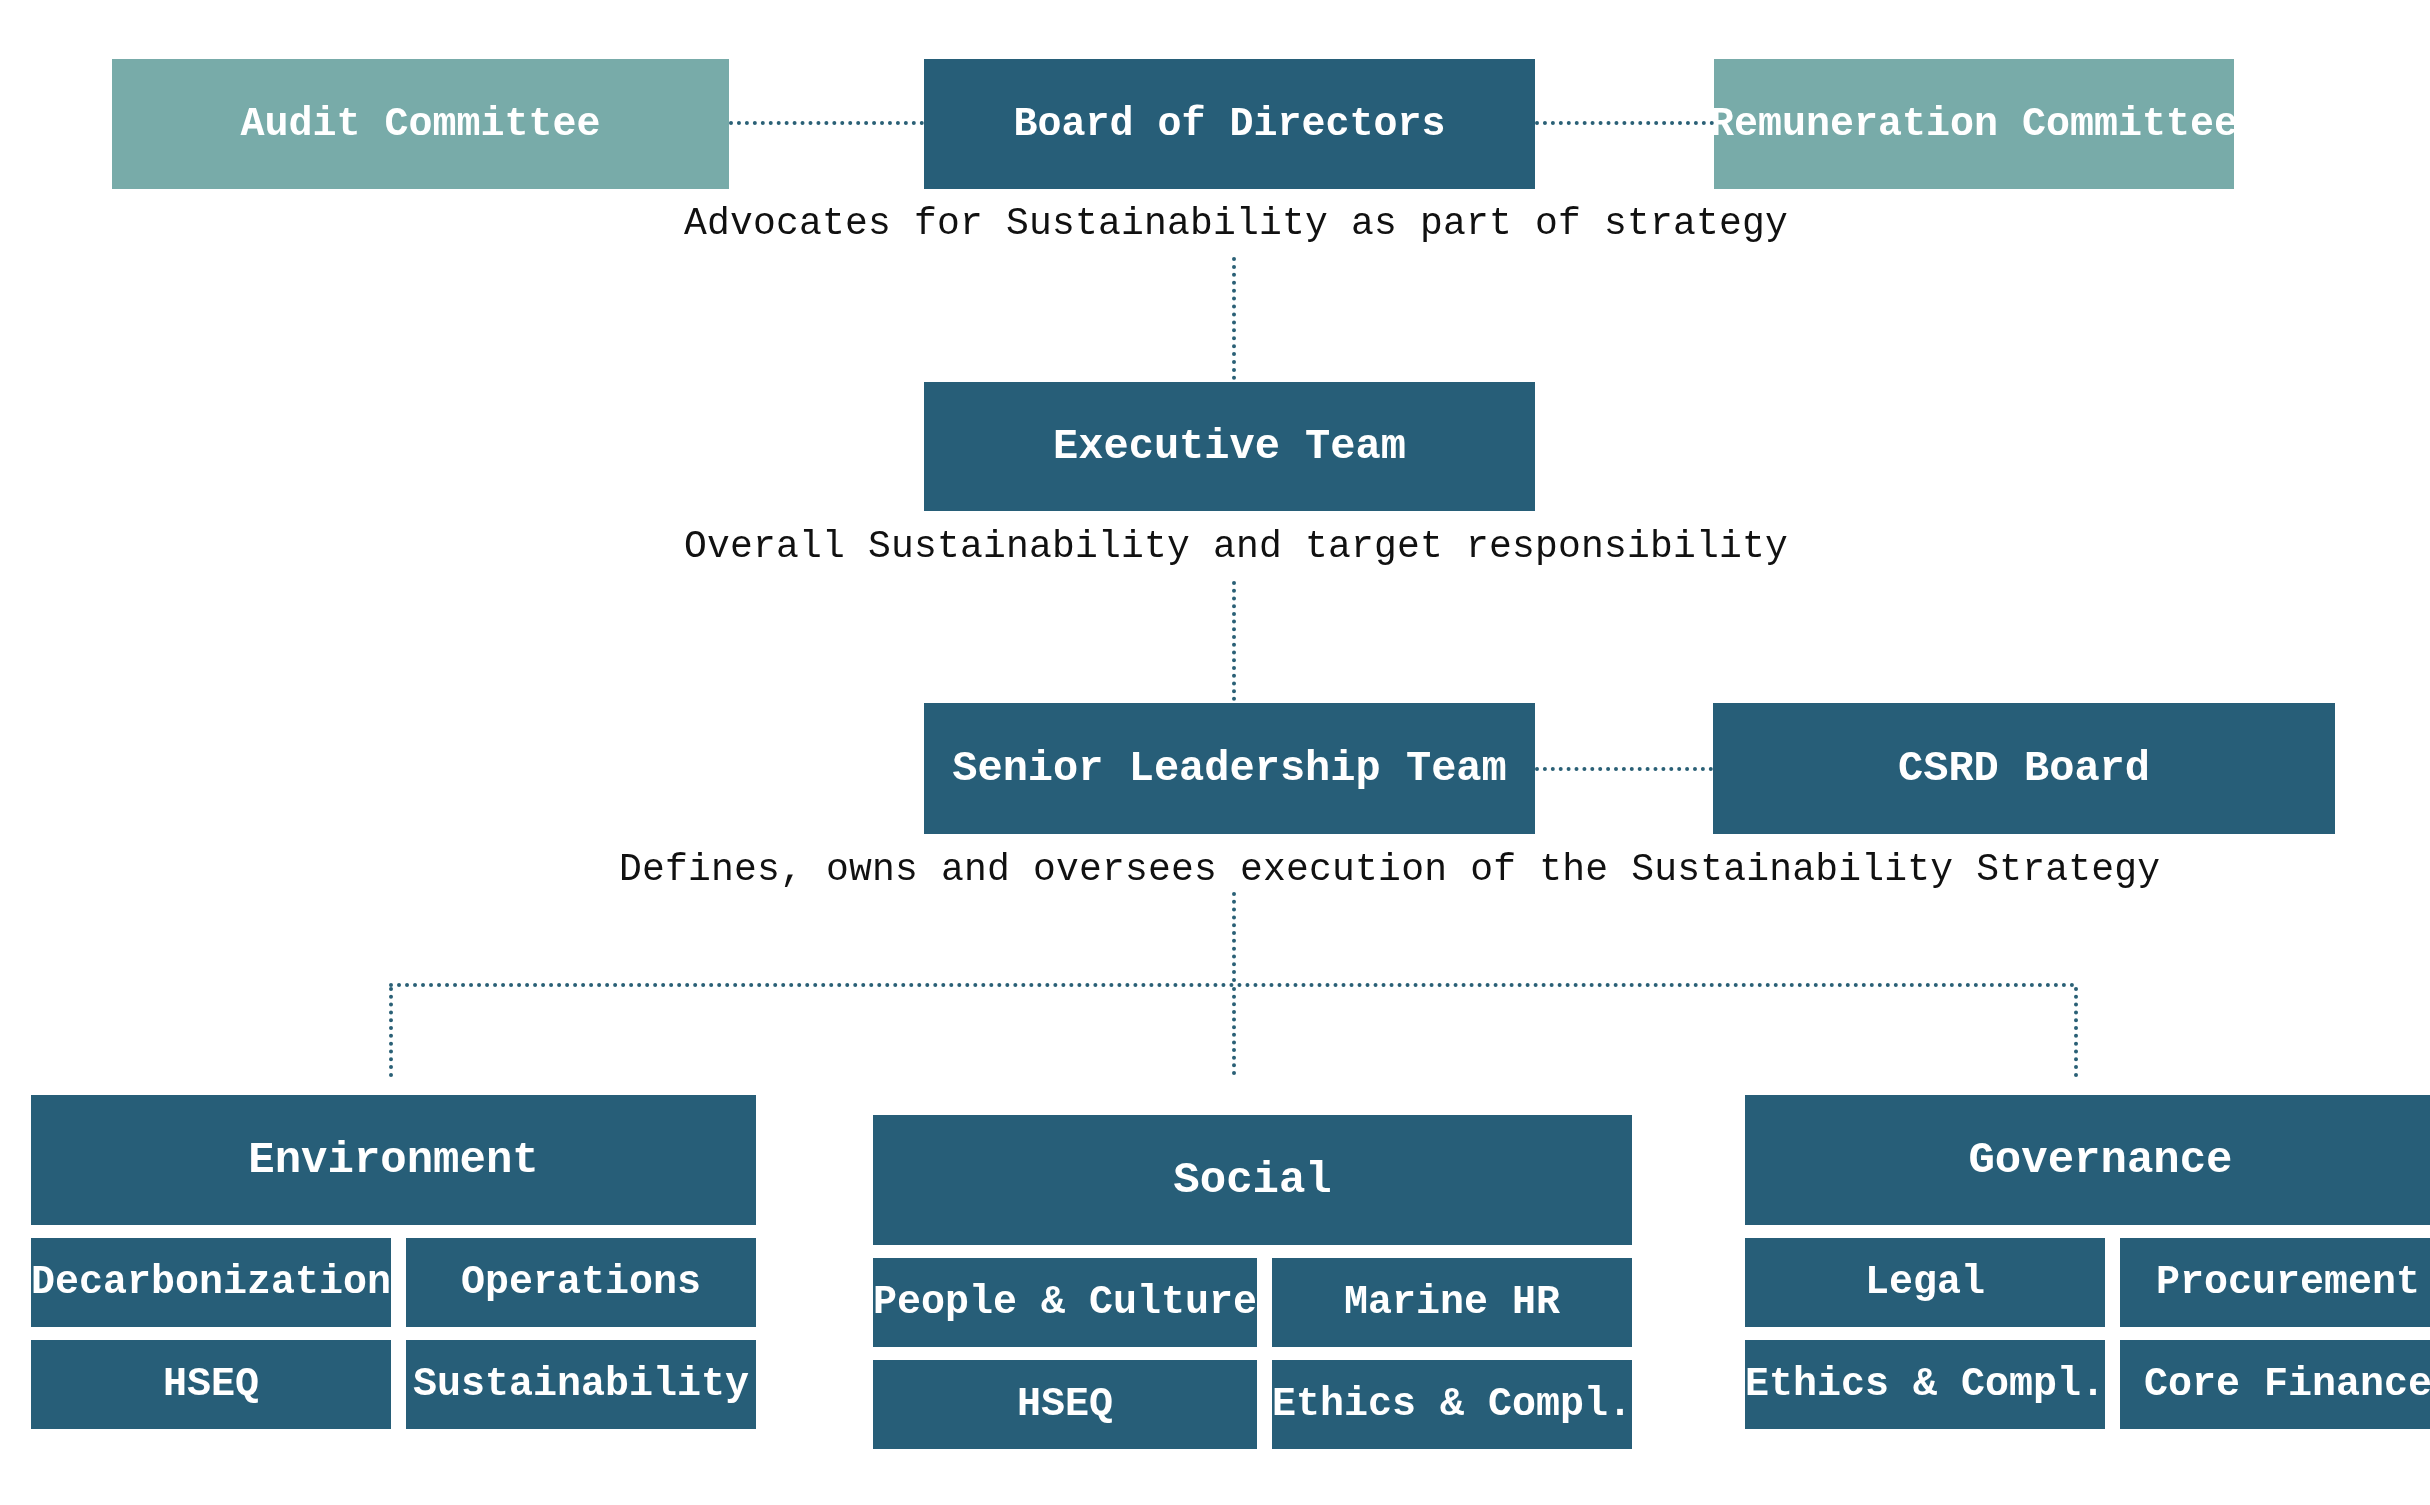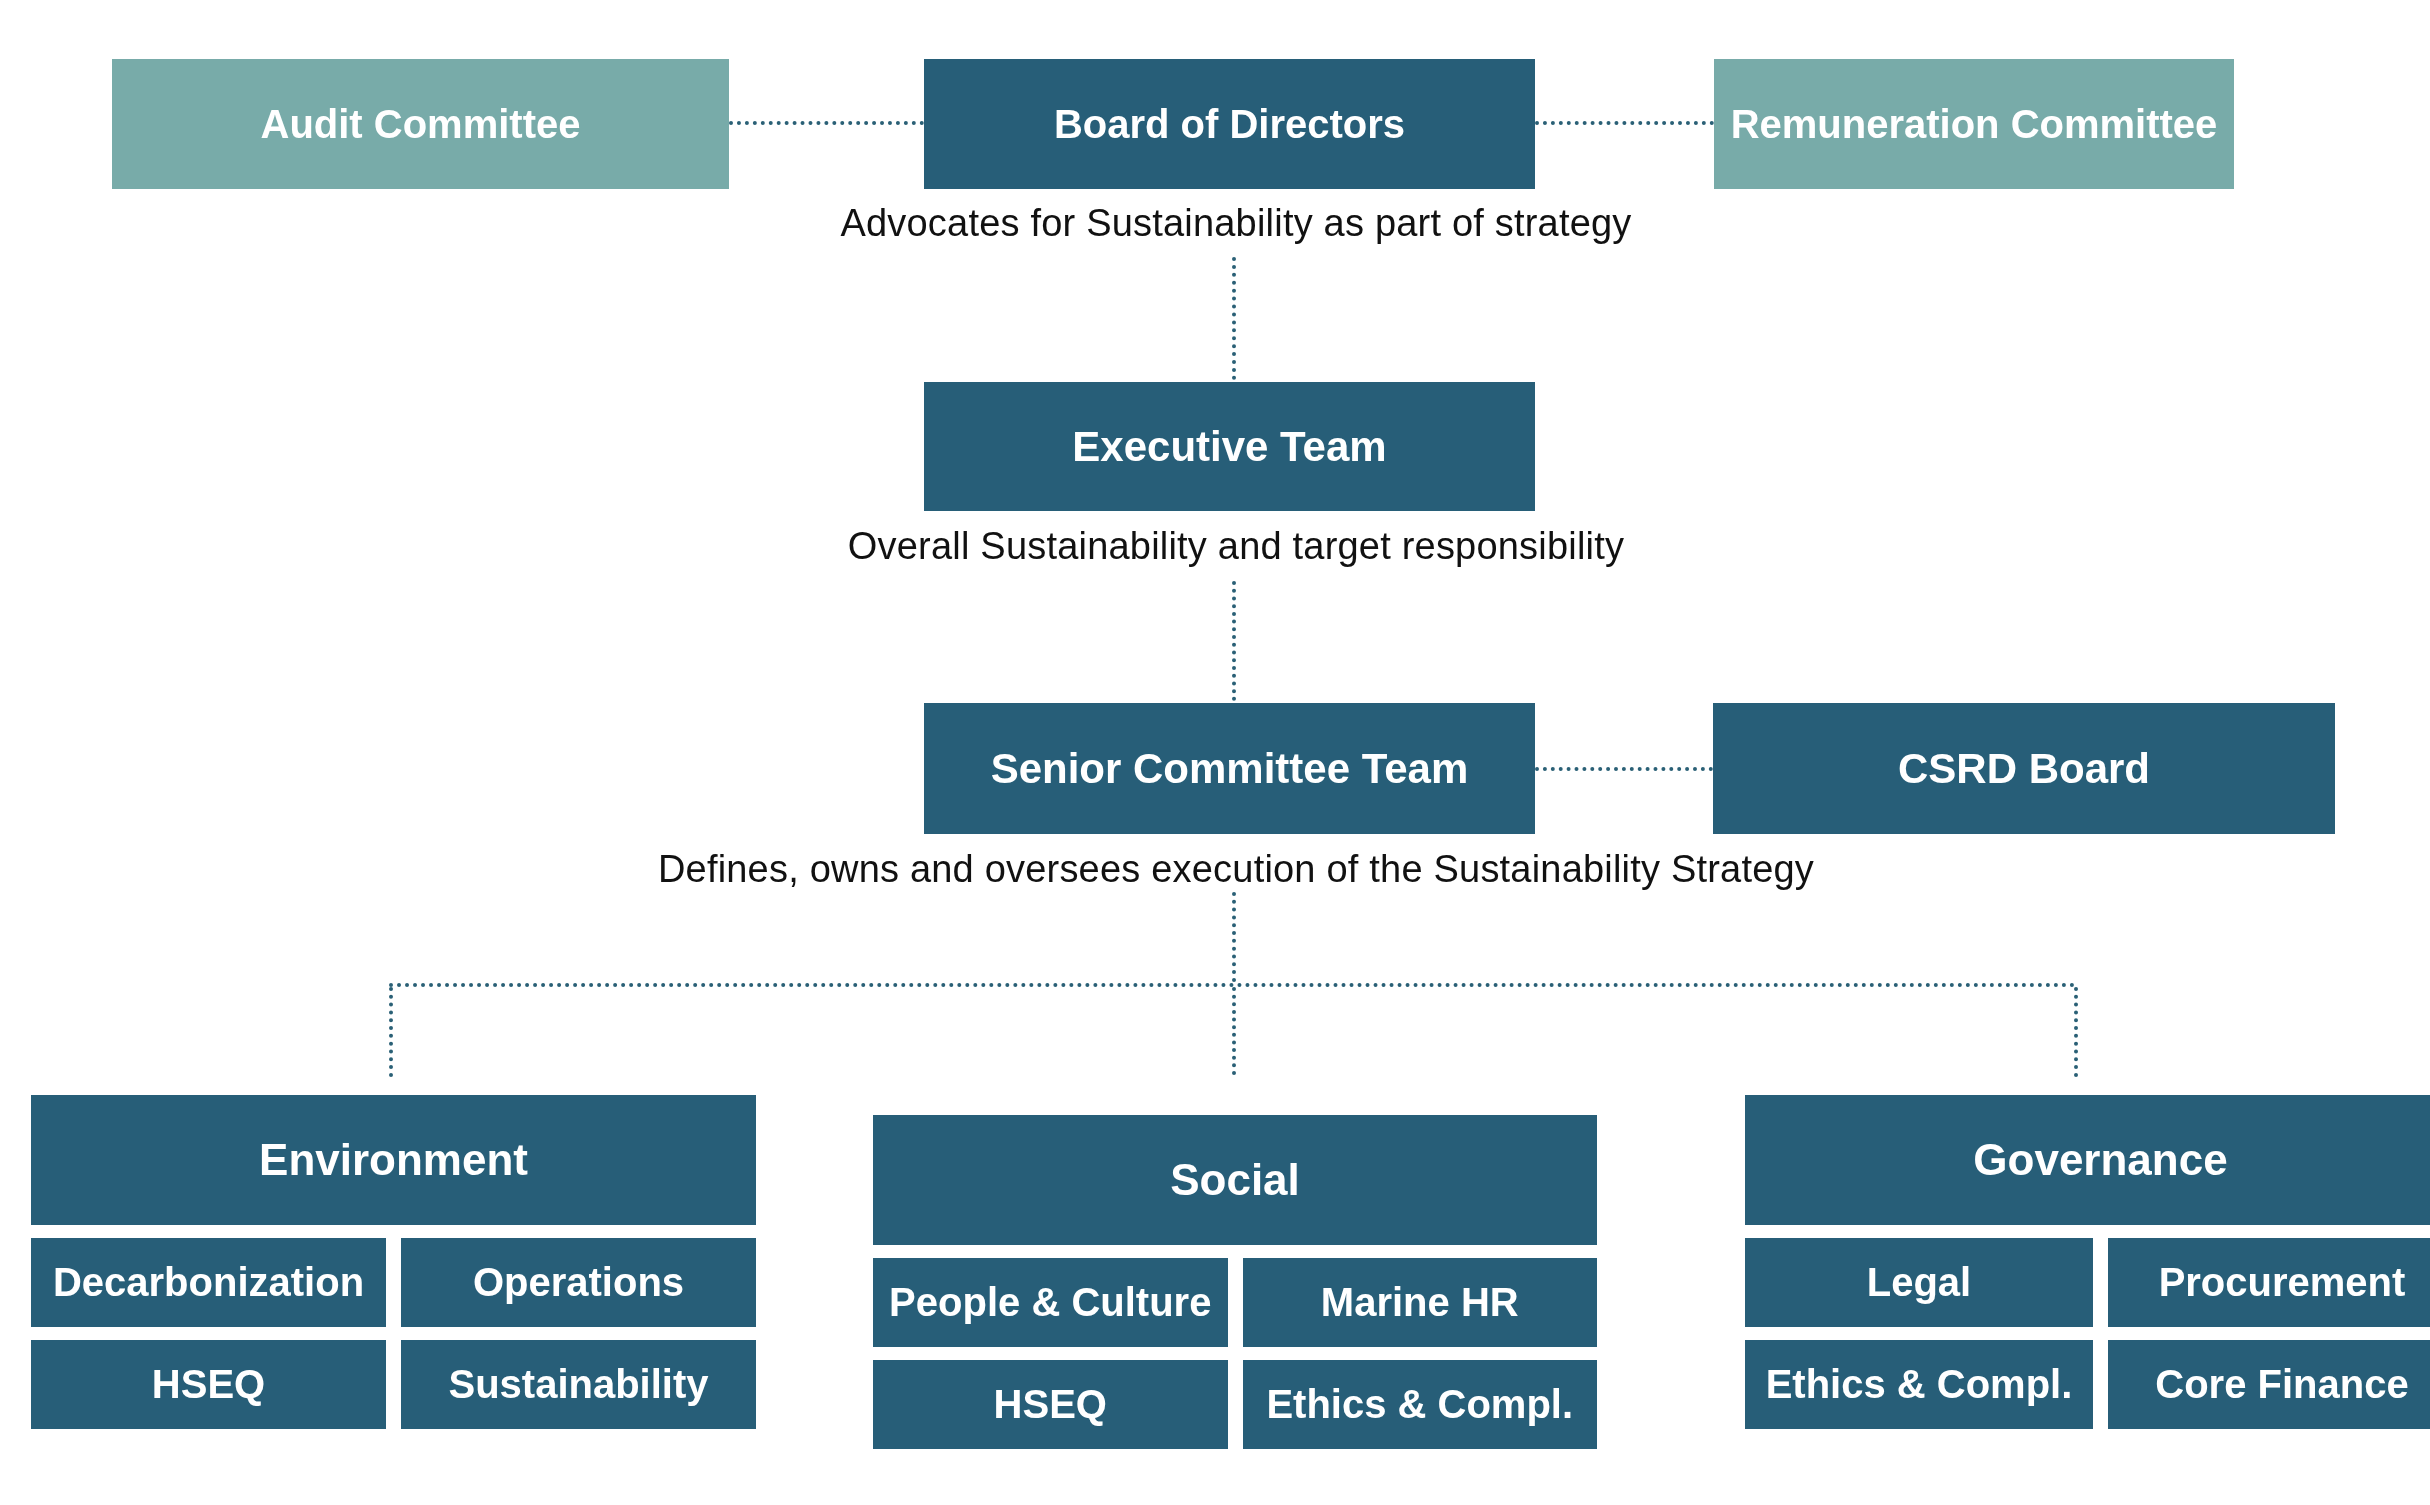--- a/index.html
+++ b/index.html
@@ -1,21 +1,21 @@
 <!DOCTYPE html>
 <html><head>
 <meta charset="utf-8">
 <style>
   html, body { margin: 0; padding: 0; background: #ffffff; }
   .canvas {
     position: relative;
     width: 2431px;
     height: 1505px;
     background: #ffffff;
-    font-family: Liberation Sans, sans-serif;
+    font-family: Liberation Mono, monospace;
     overflow: hidden;
     border-radius: 19px;
   }
   .box {
     position: absolute;
     display: flex;
     align-items: center;
     justify-content: center;
     color: #ffffff;
     font-weight: 700;
@@ -114,21 +114,21 @@
 
   <div class="note n-board">Advocates for Sustainability as part of strategy</div>
 
   <div class="v-dot v-board-exec"></div>
 
   <div class="box dark b-exec">Executive Team</div>
   <div class="note n-exec">Overall Sustainability and target responsibility</div>
 
   <div class="v-dot v-exec-slt"></div>
 
-  <div class="box dark b-slt">Senior Committee Team</div>
+  <div class="box dark b-slt">Senior Leadership Team</div>
   <div class="box dark b-csrd">CSRD Board</div>
   <div class="h-dot c-slt-csrd"></div>
 
   <div class="note n-slt">Defines, owns and oversees execution of the Sustainability Strategy</div>
 
   <div class="v-dot v-split-top"></div>
   <div class="h-dot h-split"></div>
   <div class="v-dot v-drop-left"></div>
   <div class="v-dot v-drop-mid"></div>
   <div class="v-dot v-drop-right"></div>

